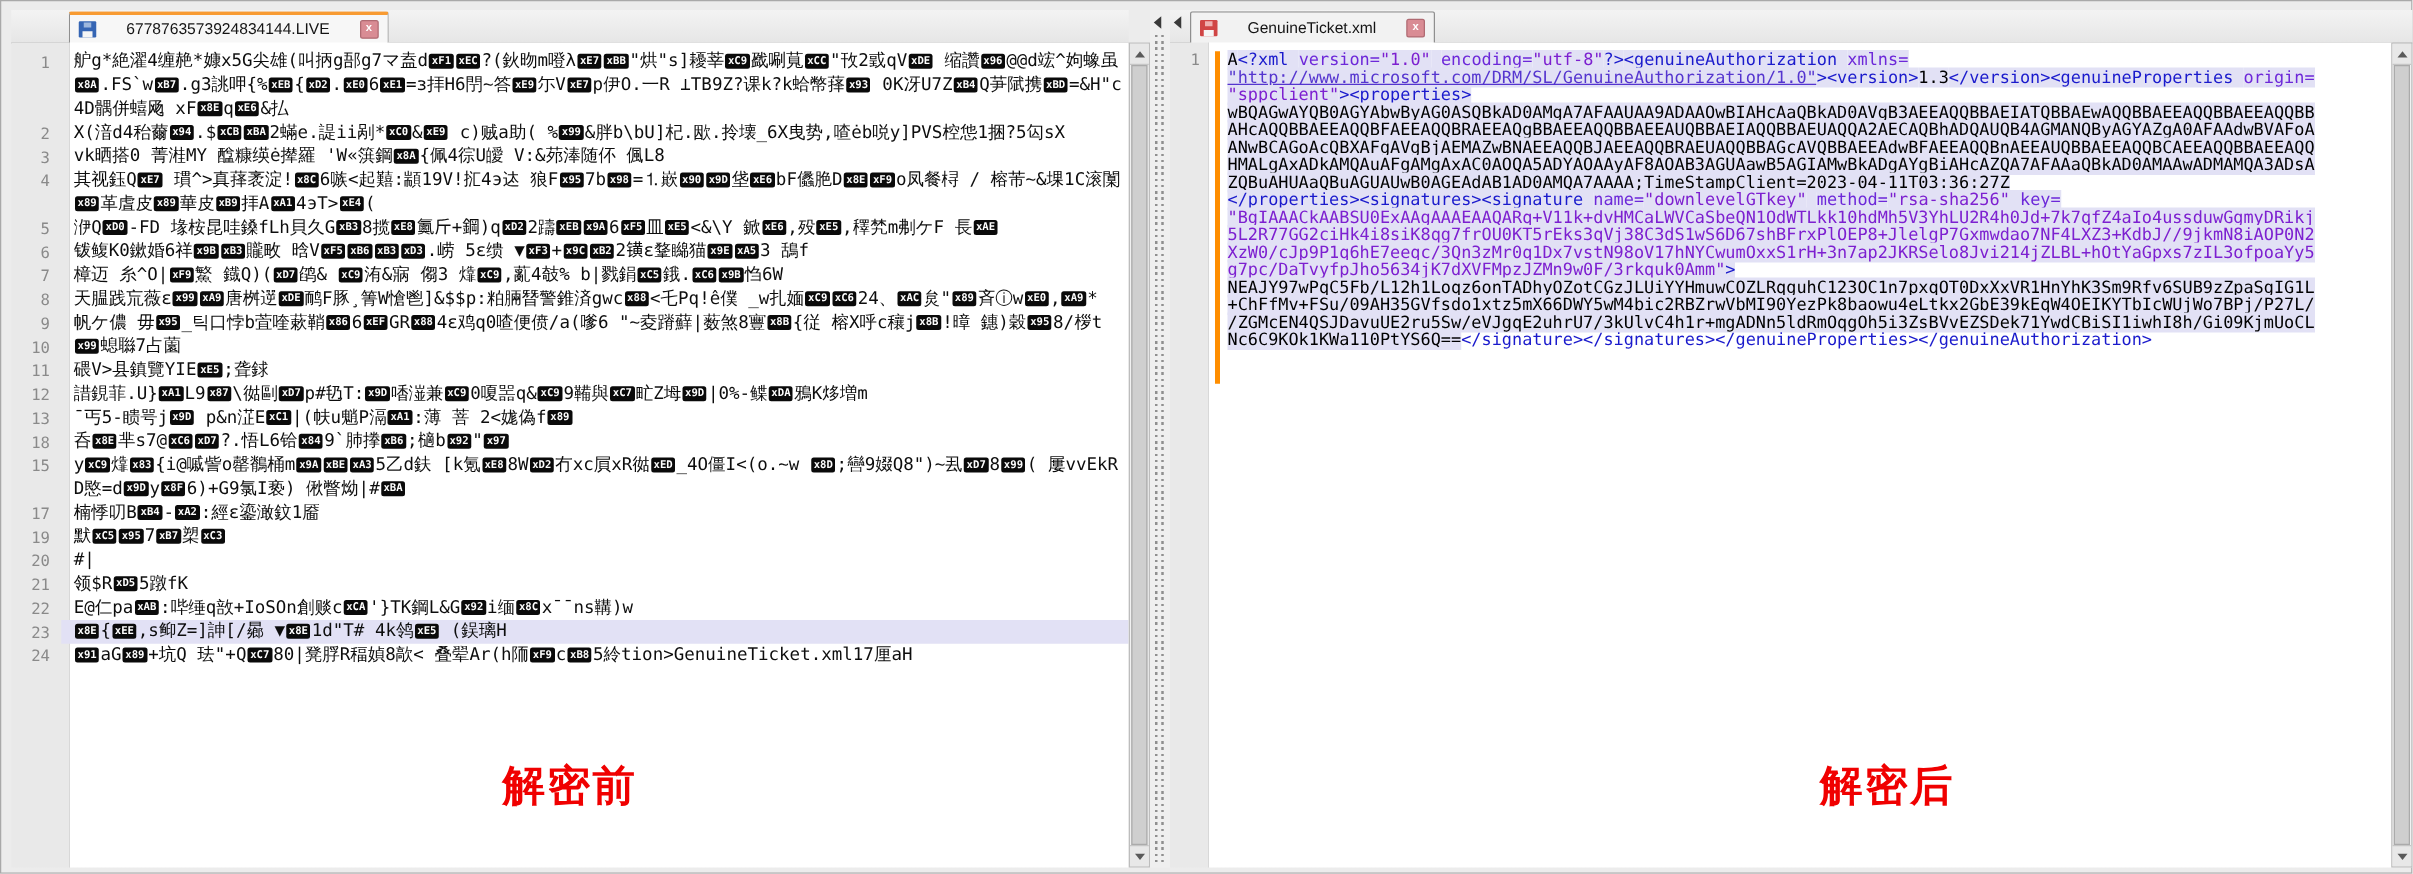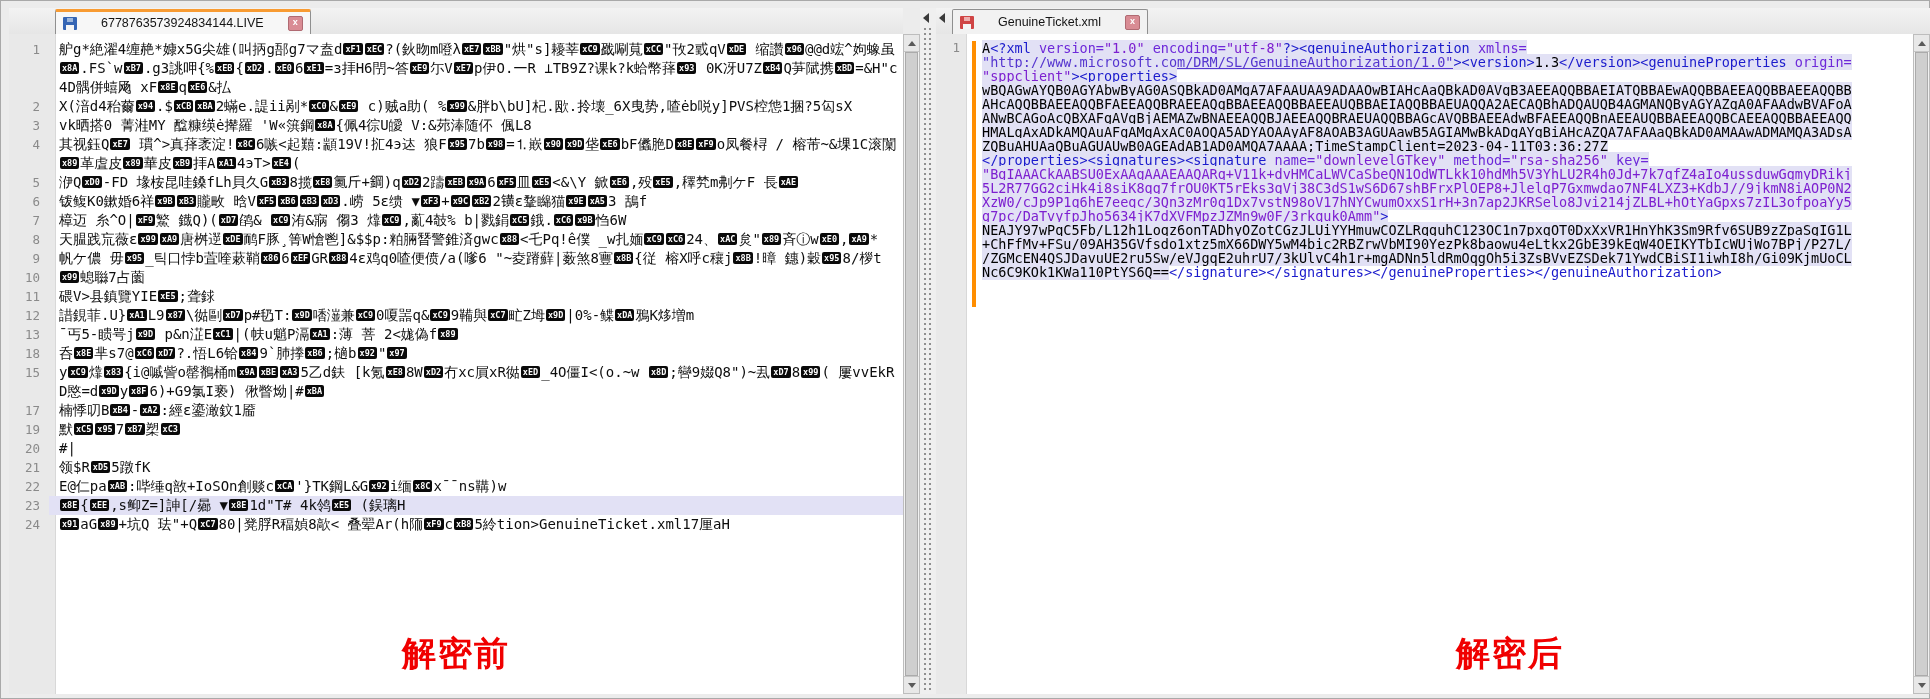--- a/index.html
+++ b/index.html
@@ -56,21 +56,21 @@
   .tri-down{width:0;height:0;border-left:4px solid transparent;border-right:4px solid transparent;border-top:5px solid #5a5a5a;}
   .sthumb{position:absolute;left:1px;right:1px;top:17px;bottom:17px;background:#cfcfcf;border:1px solid #ababab;}
 
   
   .splitter{position:absolute;left:919px;top:7px;width:16px;height:686px;background:#efefef;cursor:col-resize;}
   .dots{position:absolute;top:20px;bottom:4px;width:2px;background-image:repeating-linear-gradient(#8f8f8f 0 2px,transparent 2px 5px);}
   .d1{left:4px;} .d2{left:9px;}
   .tri-left{position:absolute;left:3px;top:5px;width:0;height:0;border-top:5px solid transparent;border-bottom:5px solid transparent;border-right:6px solid #3a3a3a;}
 
   
-  .caption{position:absolute;top:630px;text-align:center;font-weight:bold;font-size:34px;color:#f00000;letter-spacing:2px;font-family:"Liberation Sans",sans-serif;}
+  .caption{position:absolute;top:605px;text-align:center;font-weight:bold;font-size:34px;color:#f00000;letter-spacing:2px;font-family:"Liberation Sans",sans-serif;}
   .cap-left{left:8px;width:894px;}
   .cap-right{left:1020px;width:978px;}
 </style>
 </head>
 <body>
 
 <div class="app">
 
   <div class="tabbar tabbar-left">
     <div class="tab hot" style="left:46px;">

